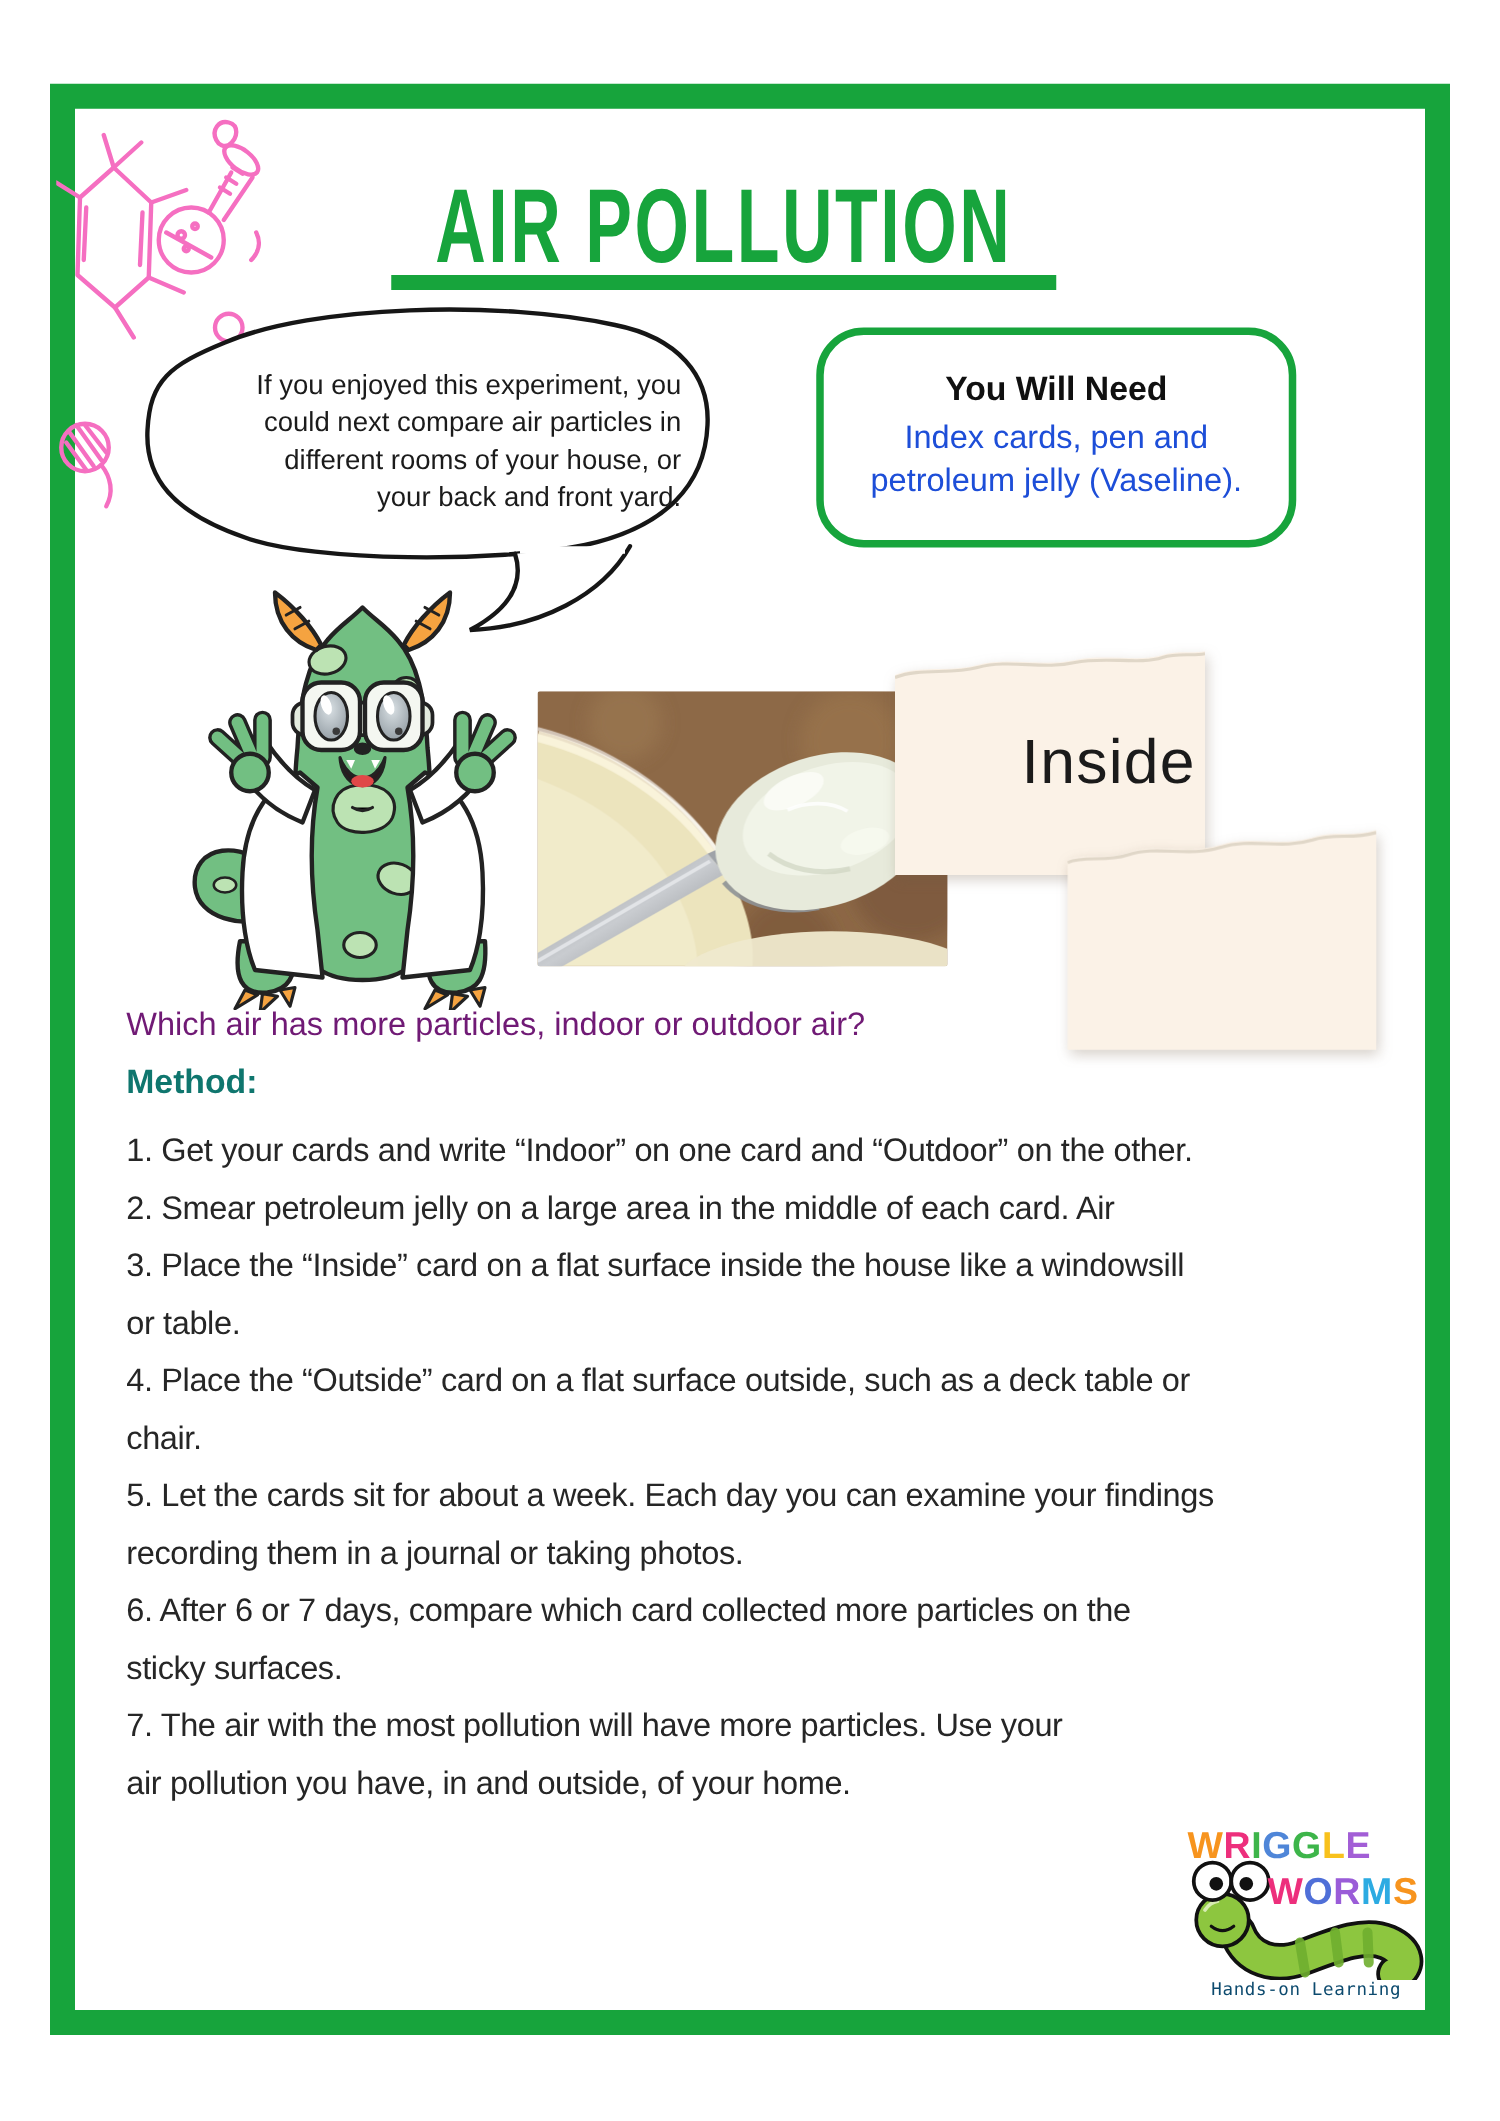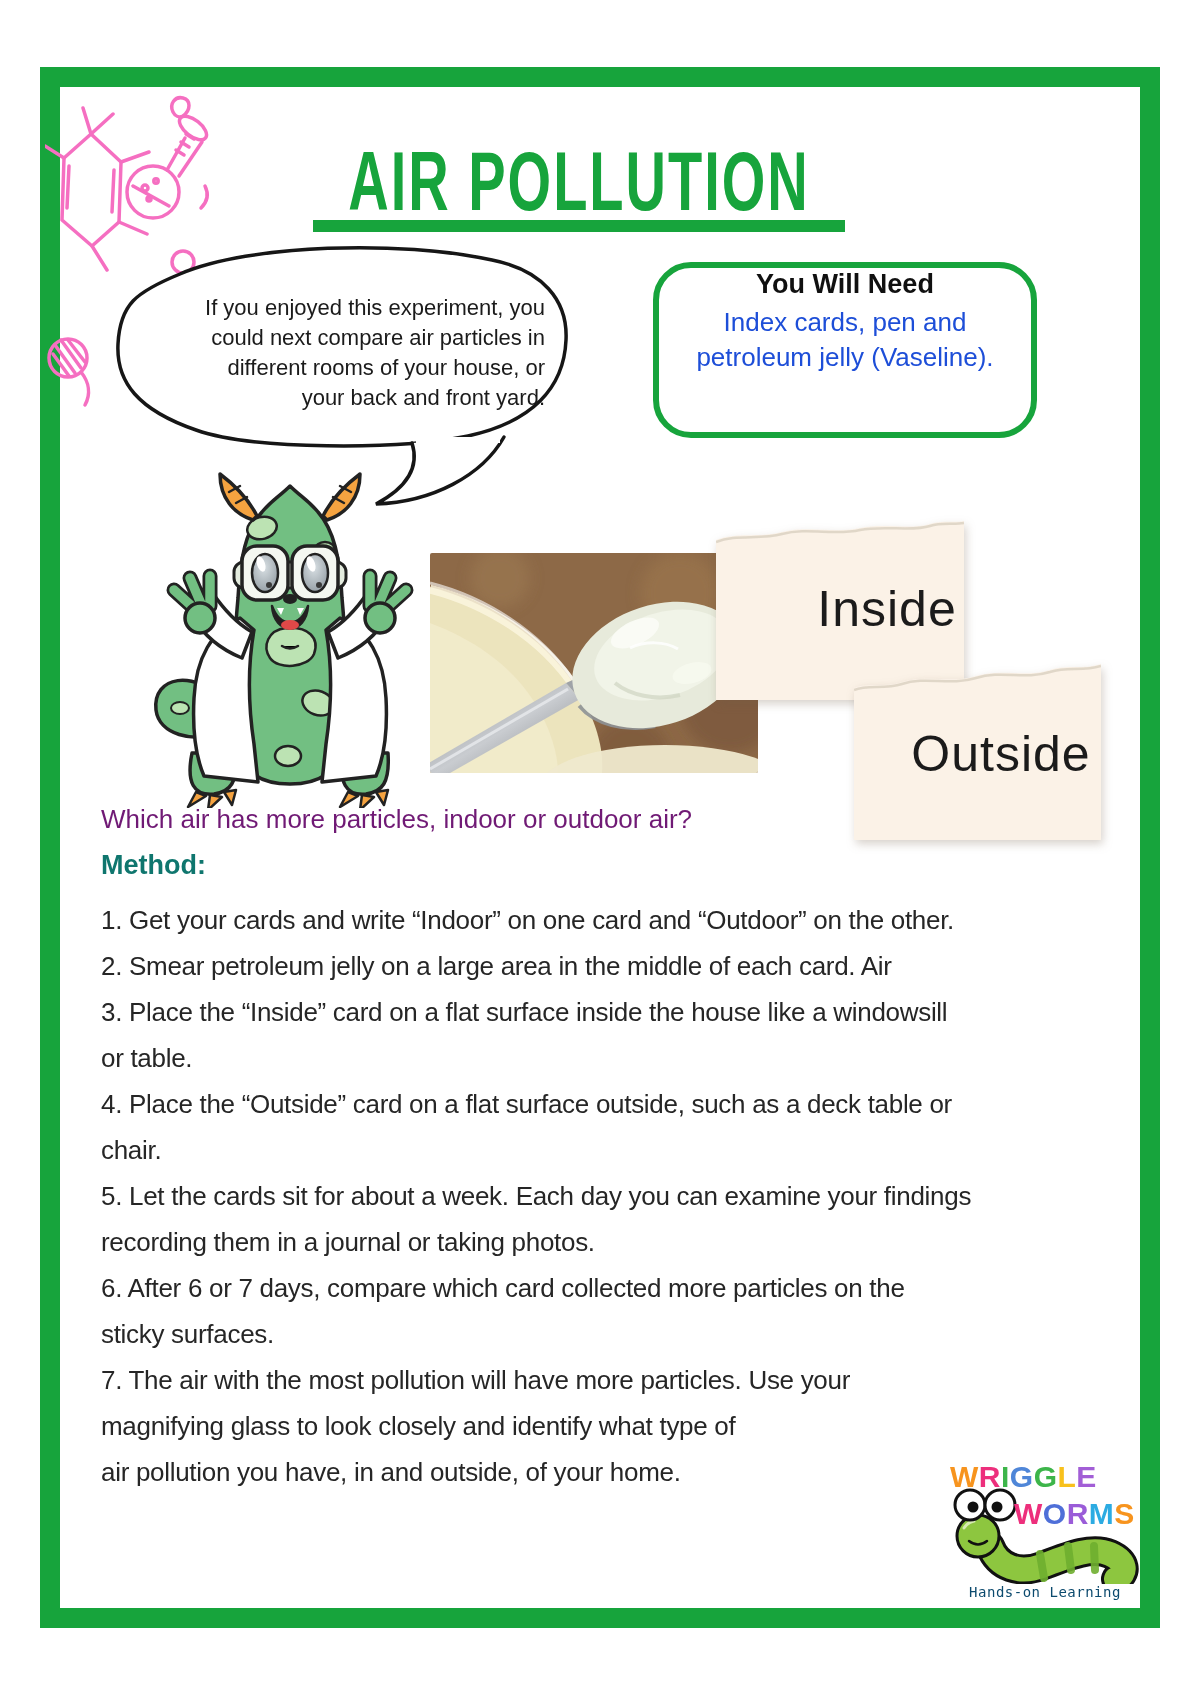--- a/index.html
+++ b/index.html
@@ -16,21 +16,21 @@
   .title{left:313px;top:153px;width:532px;text-align:center;color:var(--green);
          font-weight:900;font-size:56px;line-height:56px;letter-spacing:2px;
          transform:scaleY(1.5);transform-origin:center;white-space:nowrap;}
   .title-underline{left:313px;top:220px;width:532px;height:12px;background:var(--green);}
 
   .bubble-svg{left:80px;top:236px;}
   .bubble-text{left:115px;top:293px;width:430px;text-align:right;
                font-family:Liberation Sans, sans-serif;font-size:22px;line-height:30px;color:#1b1b1b;}
 
   .ywn{left:653px;top:262px;width:384px;height:176px;border:6px solid var(--green);
-       border-radius:38px;box-sizing:border-box;text-align:center;padding-top:1px;background:#fff;}
+       border-radius:38px;box-sizing:border-box;text-align:center;padding-top:28px;background:#fff;}
   .ywn-title{font-weight:700;font-size:27px;color:#101010;margin-bottom:5px;}
   .ywn-line{font-size:26px;line-height:35px;color:#1d4ed8;}
 
   .monster{left:150px;top:458px;}
   .photo{left:430px;top:553px;border-radius:2px;}
 
   .card{filter:drop-shadow(2px 4px 5px rgba(110,90,70,0.28));}
   .card-inside{left:716px;top:518px;}
   .card-outside{left:854px;top:658px;}
   .card-label{display:flex;align-items:center;justify-content:center;
@@ -219,21 +219,20 @@
              C 226 4, 238 7, 248 5" stroke="#d9cfc0" stroke-width="2.5" fill="none" opacity="0.8"></path>
   </svg>
   <div class="abs card-label card-label-inside">Inside</div>
 
   <svg class="abs card card-outside" width="247" height="182" viewBox="0 0 247 182">
     <path d="M 0 30 C 14 24, 30 30, 48 24 C 72 16, 96 26, 122 18 C 148 10, 170 20, 196 12
              C 214 6, 228 12, 247 6 L 247 182 L 0 182 Z" fill="#fbf2e7"></path>
     <path d="M 0 32 C 14 26, 30 32, 48 26 C 72 18, 96 28, 122 20 C 148 12, 170 22, 196 14
              C 214 8, 228 14, 247 8" stroke="#d9cfc0" stroke-width="2.5" fill="none" opacity="0.8"></path>
   </svg>
-  <div class="abs card-label card-label-outside">Outside</div>
 
   <div class="abs question">Which air has more particles, indoor or outdoor air?</div>
   <div class="abs method-heading">Method:</div>
   <div class="abs steps">
       <div>
         <div class="step-line">1. Get your cards and write “Indoor” on one card and “Outdoor” on the other.</div>
       </div>
       <div>
         <div class="step-line">2. Smear petroleum jelly on a large area in the middle of each card. Air</div>
       </div>
@@ -248,21 +247,20 @@
       <div>
         <div class="step-line">5. Let the cards sit for about a week. Each day you can examine your findings</div>
         <div class="step-line">recording them in a journal or taking photos.</div>
       </div>
       <div>
         <div class="step-line">6. After 6 or 7 days, compare which card collected more particles on the</div>
         <div class="step-line">sticky surfaces.</div>
       </div>
       <div>
         <div class="step-line">7. The air with the most pollution will have more particles. Use your</div>
-        <div class="step-line">magnifying glass to look closely and identify what type of</div>
         <div class="step-line">air pollution you have, in and outside, of your home.</div>
       </div>
     </div>
 
   <div class="abs logo">
     <svg class="worm" width="190" height="96" viewBox="0 0 190 96">
       <g stroke="#111" stroke-linecap="round">
         <path d="M 40 58 C 48 80, 70 86, 92 78 C 118 68, 142 58, 160 66 C 176 73, 178 85, 166 91" fill="none" stroke-width="30"></path>
         <path d="M 40 58 C 48 80, 70 86, 92 78 C 118 68, 142 58, 160 66 C 176 73, 178 85, 166 91" fill="none" stroke="#8dc63f" stroke-width="24"></path>
         <path d="M 90 66 L 94 90 M 118 58 L 121 82 M 144 58 L 145 82" stroke="#6faf2f" stroke-width="8" opacity="0.9"></path>

